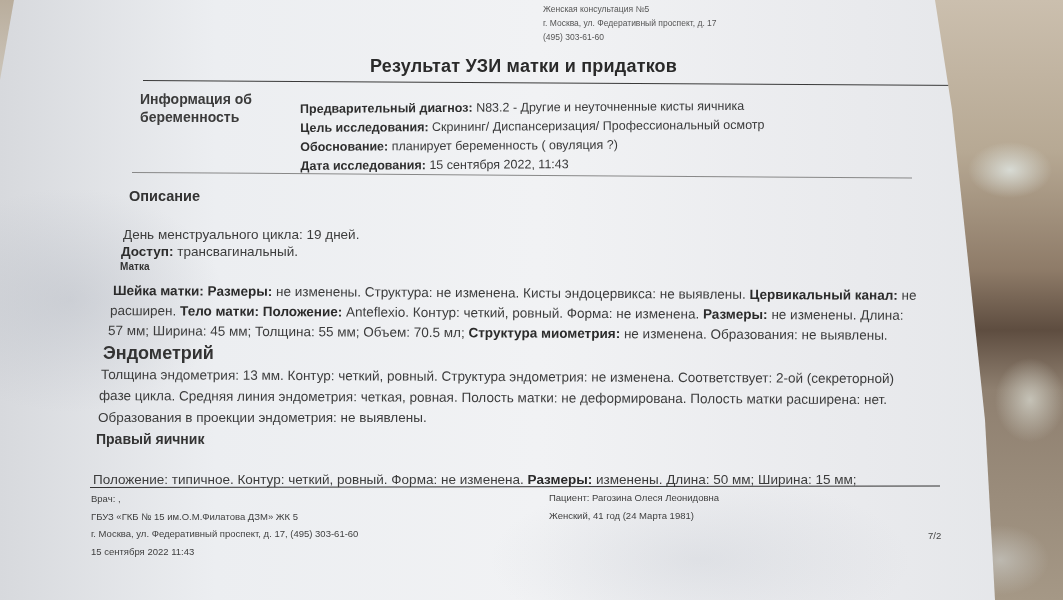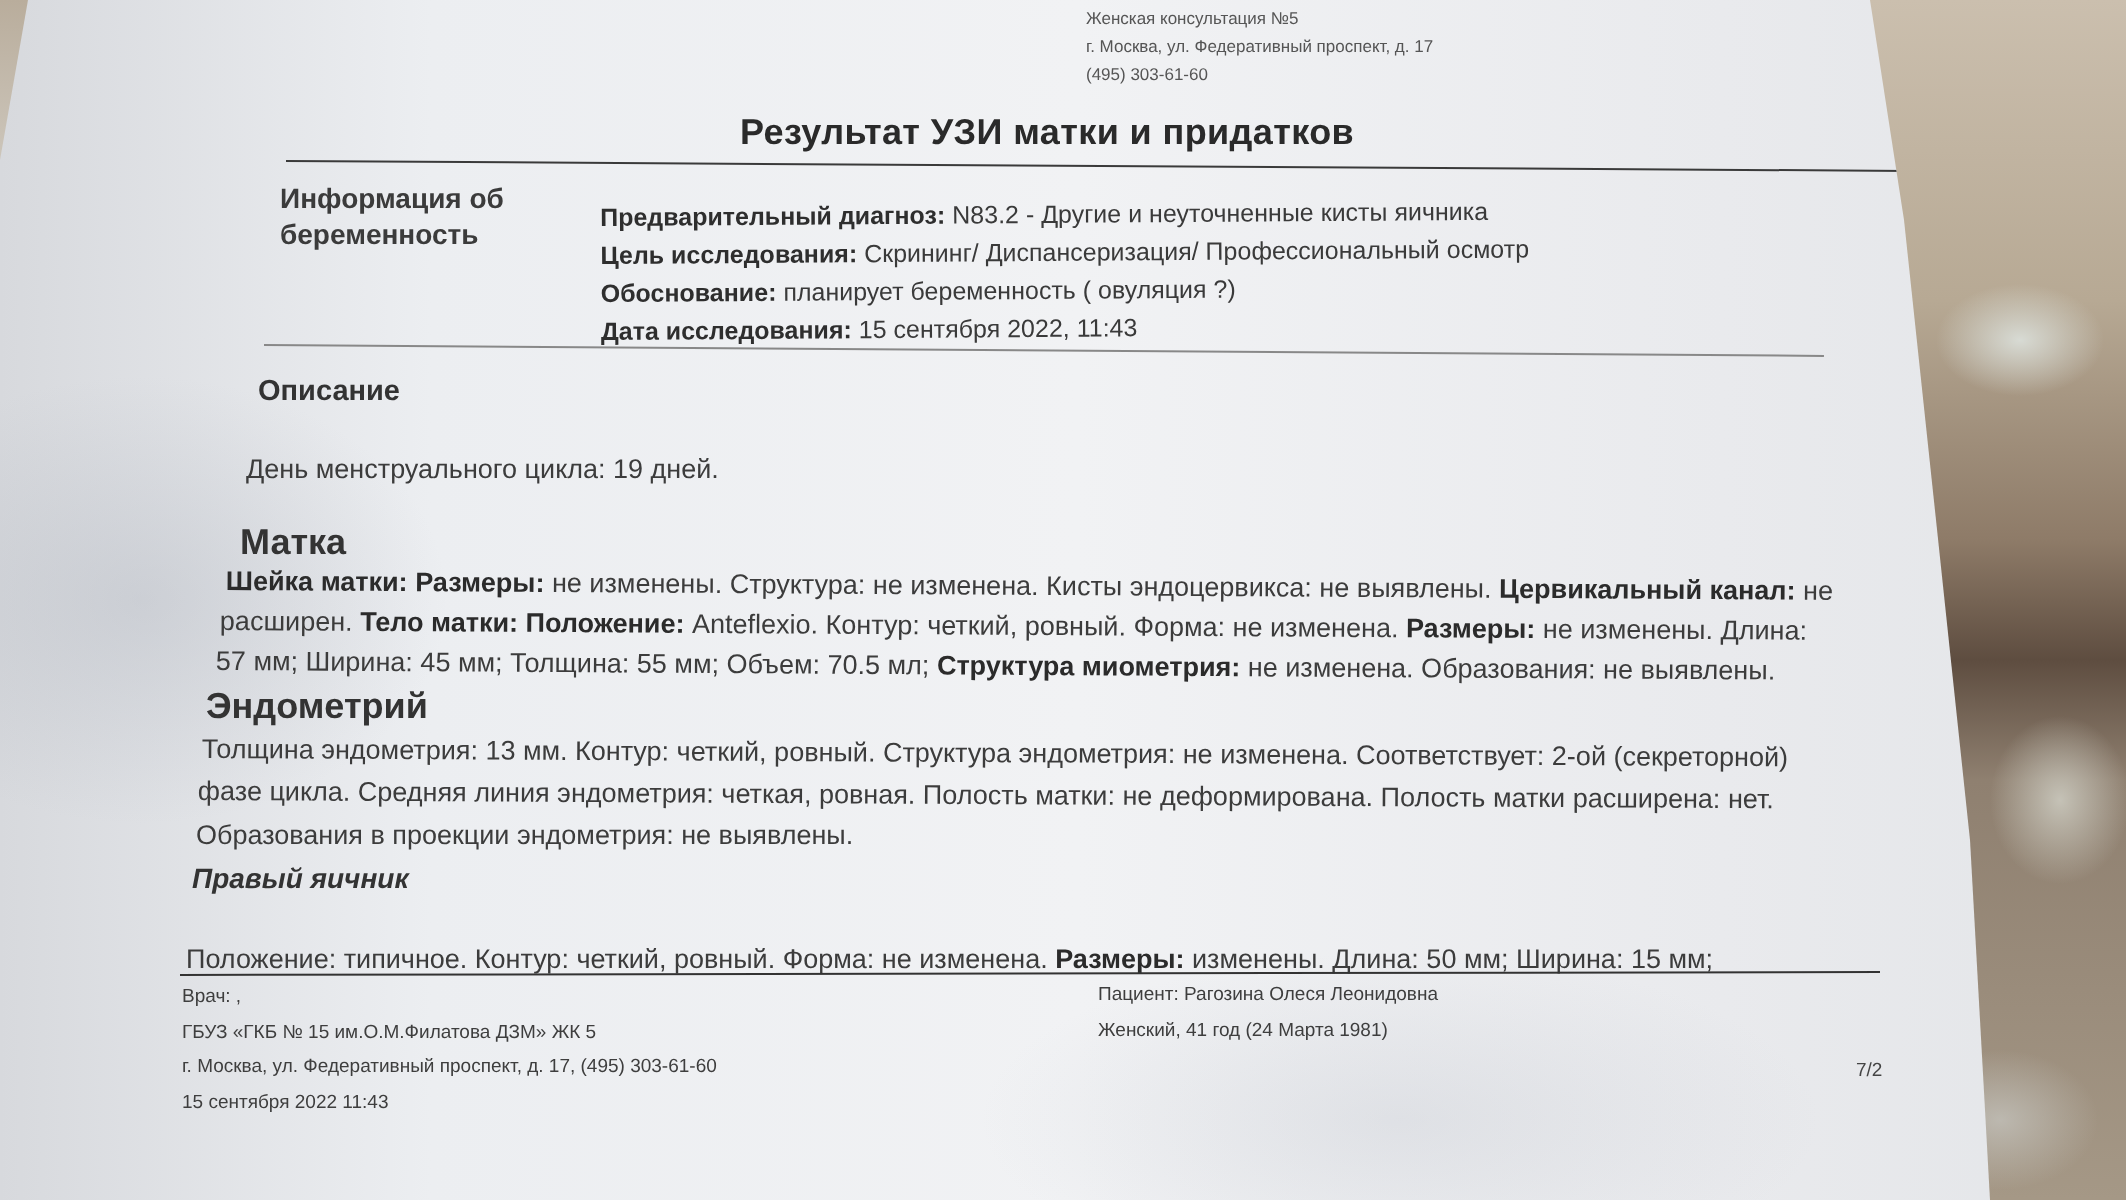--- a/index.html
+++ b/index.html
@@ -118,21 +118,25 @@
     <div>
       <b>Дата исследования:</b>
       <span>15 сентября 2022, 11:43</span>
     </div>
   </div>
   <div class="info-rule"></div>
 
   <div class="sec-title" style="left:129px; top:188px;">Описание</div>
 
   <div class="line" style="left:123px; top:227px;">День менструального цикла: 19 дней.</div>
-  <div class="sec-title" style="left:120px; top:261px; font-size:18px;">Матка</div>
+  <div class="line" style="left:121px; top:244px;">
+    <b>Доступ:</b>
+    <span>трансвагинальный.</span>
+  </div>
+  <div class="sec-title" style="left:120px; top:261px; font-size:10px;">Матка</div>
 
   <div class="line" style="left:113px; top:283px; transform:rotate(0.35deg);">
     <b>Шейка матки:</b>
     <b>Размеры:</b>
     <span>не изменены. Структура: не изменена. Кисты эндоцервикса: не выявлены.</span>
     <b>Цервикальный канал:</b>
     <span>не</span>
   </div>
   <div class="line" style="left:110px; top:303px; transform:rotate(0.35deg);">
     <span>расширен.</span>
@@ -146,21 +150,21 @@
     <span>57 мм; Ширина: 45 мм; Толщина: 55 мм; Объем: 70.5 мл;</span>
     <b>Структура миометрия:</b>
     <span>не изменена. Образования: не выявлены.</span>
   </div>
 
   <div class="sec-title" style="left:103px; top:343px; font-size:18px;">Эндометрий</div>
   <div class="line" style="left:101px; top:367px; transform:rotate(0.3deg);">Толщина эндометрия: 13 мм. Контур: четкий, ровный. Структура эндометрия: не изменена. Соответствует: 2-ой (секреторной)</div>
   <div class="line" style="left:99px; top:388px; transform:rotate(0.3deg);">фазе цикла. Средняя линия эндометрия: четкая, ровная. Полость матки: не деформирована. Полость матки расширена: нет.</div>
   <div class="line" style="left:98px; top:410px;">Образования в проекции эндометрия: не выявлены.</div>
 
-  <div class="sec-title" style="left:96px; top:431px; font-size:14px;font-style:italic;">Правый яичник</div>
+  <div class="sec-title" style="left:96px; top:431px; font-size:14px;">Правый яичник</div>
   <div class="line" style="left:93px; top:472px;">
     <span>Положение: типичное. Контур: четкий, ровный. Форма: не изменена.</span>
     <b>Размеры:</b>
     <span>изменены. Длина: 50 мм; Ширина: 15 мм;</span>
   </div>
 
   <div class="footer-rule"></div>
 
   <div class="footer-left">
     <div>Врач: ,</div>

